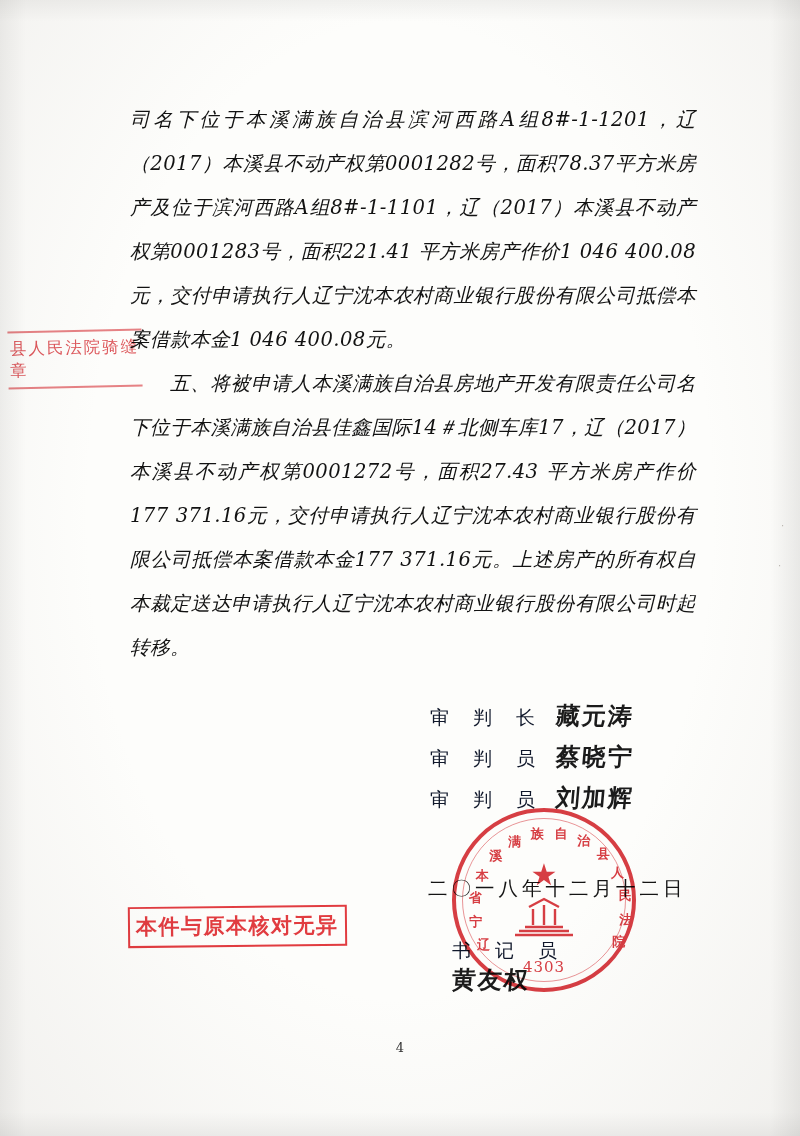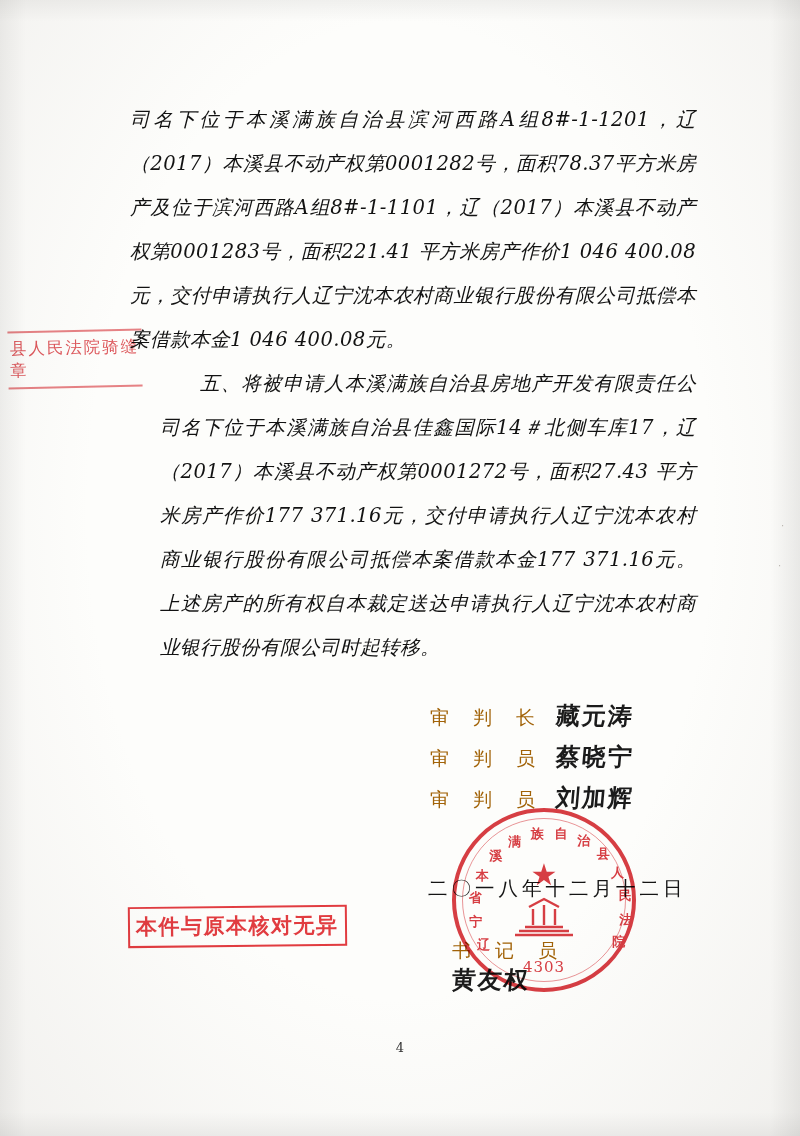--- a/index.html
+++ b/index.html
@@ -50,40 +50,39 @@
     font-size: 19.6px;
     line-height: 44px;
     color: #121212;
     letter-spacing: 0.4px;
     text-align: justify;
     text-justify: inter-ideograph;
     margin: 0;
   }
   .indent {
     text-indent: 40px;
-    margin-left: 30px;
   }
 
   
   .sign-block {
     position: absolute;
     left: 430px;
     top: 700px;
     width: 260px;
   }
   .sign-row {
     height: 41px;
     display: flex;
     align-items: baseline;
     white-space: nowrap;
   }
   .sign-label {
     font-family: "DejaVu Serif", serif;
     font-size: 19px;
-    color: #a16207;
+    color: #0f172a;
     letter-spacing: 9px;
   }
   .sign-name {
     font-family: "DejaVu Serif", serif;
     font-size: 24px;
     font-weight: bold;
     color: #1b1b1b;
     margin-left: 12px;
     letter-spacing: 2px;
     transform: skewX(-5deg);

